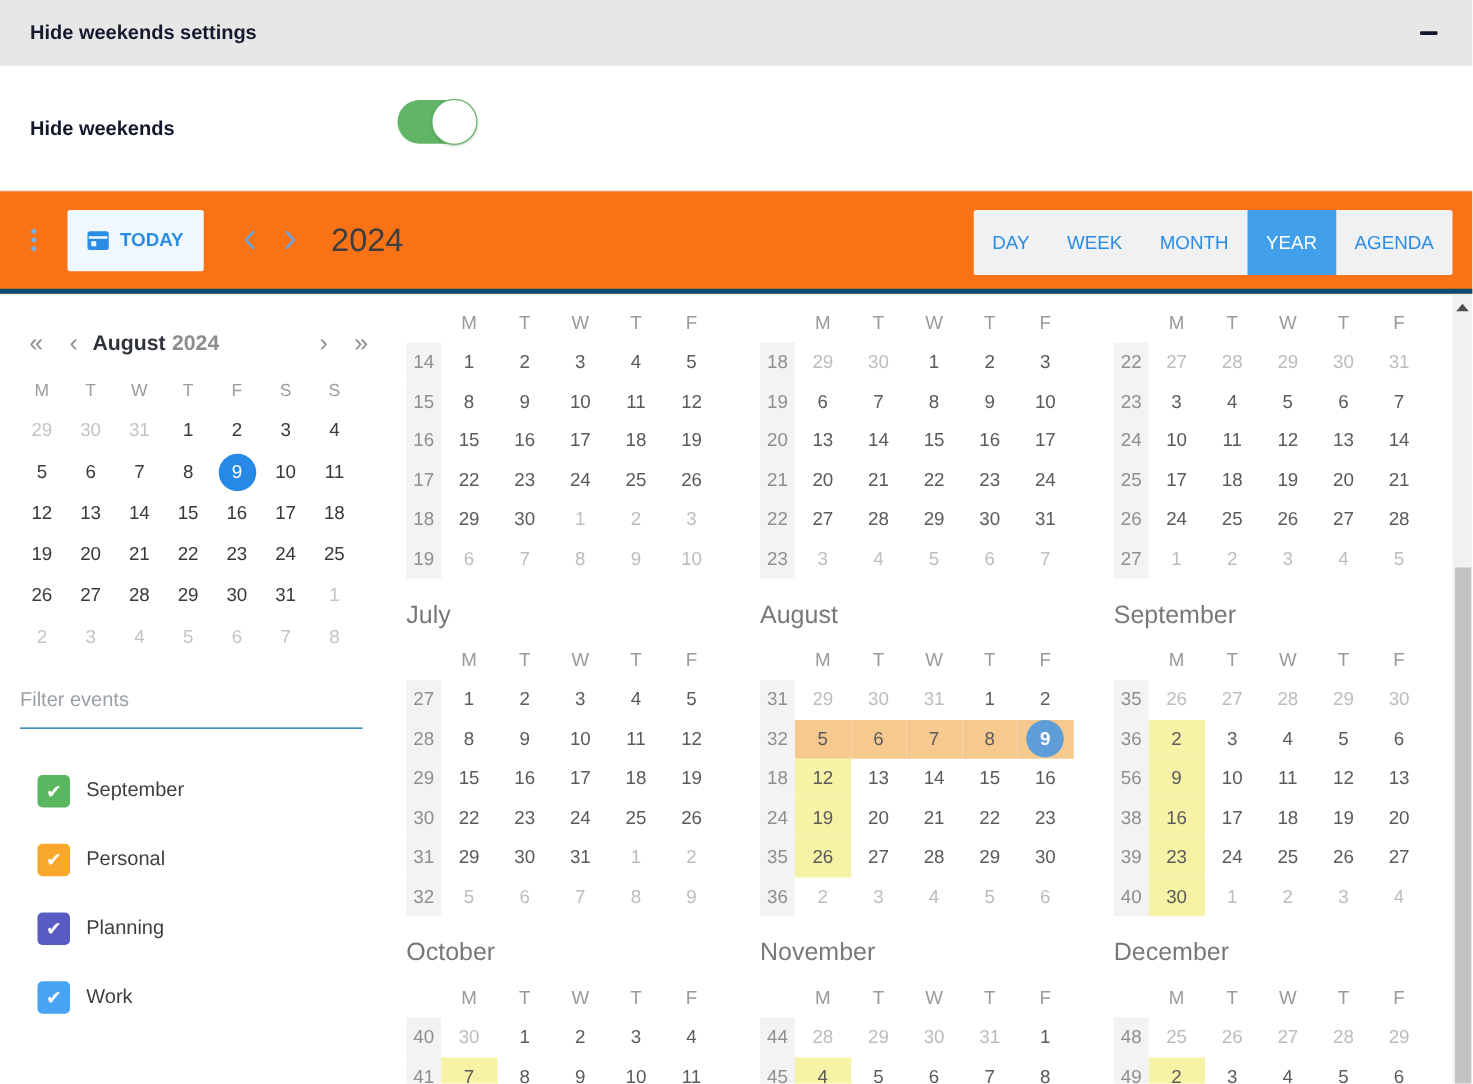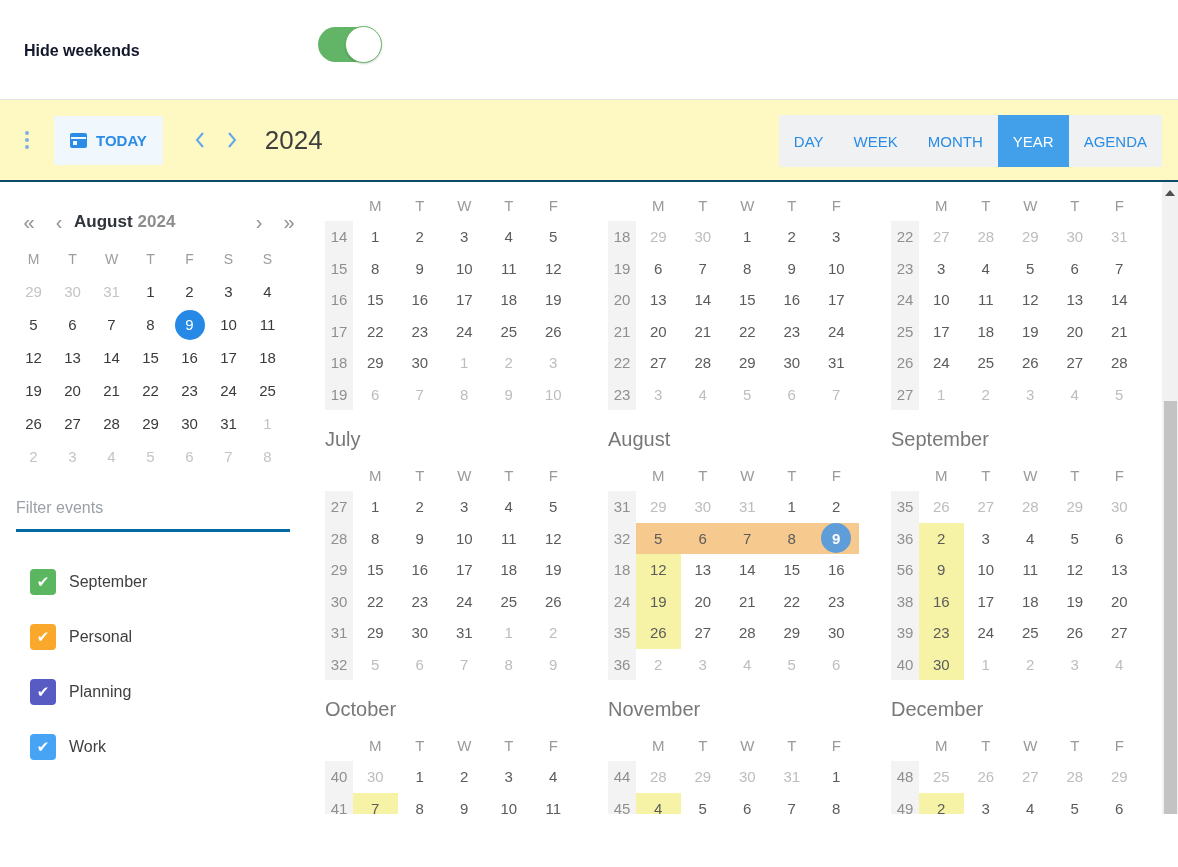--- a/index.html
+++ b/index.html
@@ -19,21 +19,21 @@
   .settings-panel { height:100px; background:#fff; border-bottom:1px solid #e4e6e8;
                     display:flex; align-items:center; padding:0 0 10px 24px; position:relative; }
   .toggle-label { width:294px; font-size:16px; font-weight:600; color:#13172a;margin-top:12px; }
   .switch { width:62px; height:35px; border-radius:18px; background:var(--toggle-green);
             position:relative; cursor:pointer; }
   .switch .knob { position:absolute; top:-1px; right:-2px; width:37px; height:37px;
                   border-radius:50%; background:#fff; border:1px solid var(--toggle-green);
                   box-shadow:0 1px 2px rgba(0,0,0,.2); }
 
   
-  .toolbar { height:82px; background:#fef9c3; border-bottom:2px solid #0c4a6e;
+  .toolbar { height:82px; background:#f97316; border-bottom:4px solid #0c4a6e;
              display:flex; align-items:center; padding-left:16px; position:relative; }
   .kebab { background:none; border:none; width:22px; height:30px; display:flex;
            flex-direction:column; align-items:center; justify-content:center; gap:3px; cursor:pointer; }
   .kebab i { width:4px; height:4px; border-radius:50%; background:#7cb0ea; }
   .today-btn { margin-left:16px; height:49px; padding:0 16px; background:#f0f7fd; border:none;
                border-radius:2px; display:flex; align-items:center; gap:9px; cursor:pointer;
                color:var(--accent); font-size:15px; font-weight:bold; font-family:inherit; }
   .cal-icon { position:relative; width:17px; height:15px; background:var(--accent); border-radius:2px; }
   .cal-icon::before { content:""; position:absolute; left:1px; right:1px; top:4px; height:2px; background:#f0f7fd; }
   .cal-icon::after  { content:""; position:absolute; left:3px; bottom:3px; width:4px; height:4px; background:#f0f7fd; }
@@ -60,21 +60,21 @@
   .mini-title .yr  { font-weight:bold; color:#8d8d8d; margin-left:5px; }
   .mini-grid { display:grid; grid-template-columns:repeat(7,39px); grid-auto-rows:33px;
                margin:6px 0 0 14px; }
   .mini-grid .cell { display:flex; align-items:center; justify-content:center;
                      font-size:15px; color:#3a3a3a; cursor:pointer; }
   .mini-grid .hd { color:#9c9c9c; font-size:14px; cursor:default; }
   .mini-grid .muted { color:#c4c4c4; }
   .mini-sel { width:30px; height:30px; border-radius:50%; background:var(--mini-selected);
               color:#fff; display:flex; align-items:center; justify-content:center; }
   .filter-input { display:block; width:274px; margin:22px 16px 0; border:none;
-                  border-bottom:3px solid #0369a1; font-size:16px; padding:4px 0 12px;
+                  border-bottom:1px solid #0369a1; font-size:16px; padding:4px 0 12px;
                   color:#4c1d95; outline:none; font-family:inherit; background:transparent; }
   .filter-input::placeholder { color:#9aa0a6; }
   .filters { margin:37px 0 0 30px; }
   .filter-row { display:flex; align-items:center; gap:13px; margin-bottom:29px; cursor:pointer; }
   .cb { width:26px; height:26px; border-radius:4px; color:#fff; font-size:15px;
         display:flex; align-items:center; justify-content:center; }
   .filter-row .lbl { font-size:16px; color:#3f3f3f; }
 
   
   .year-view { position:absolute; left:318px; right:23px; top:0; bottom:0; overflow:hidden; }
@@ -100,20 +100,26 @@
   .scroll-up { height:22px; display:flex; align-items:center; justify-content:center; cursor:pointer; }
   .scroll-up .tri { width:0; height:0; border-left:5px solid transparent;
                     border-right:5px solid transparent; border-bottom:6px solid #4f4f4f; }
   .scroll-thumb { position:absolute; left:2px; right:1px; top:219px; bottom:0; background:#c3c3c3; }
 </style>
 </head>
 <body>
 
 <div class="app">
 
+  <header class="settings-header">
+    <span class="title">Hide weekends settings</span>
+    <button class="collapse-btn">
+      <span class="minus"></span>
+    </button>
+  </header>
 
   <section class="settings-panel">
     <span class="toggle-label">Hide weekends</span>
     <div class="switch">
       <div class="knob"></div>
     </div>
   </section>
 
   <div class="toolbar">
     <button class="kebab">

